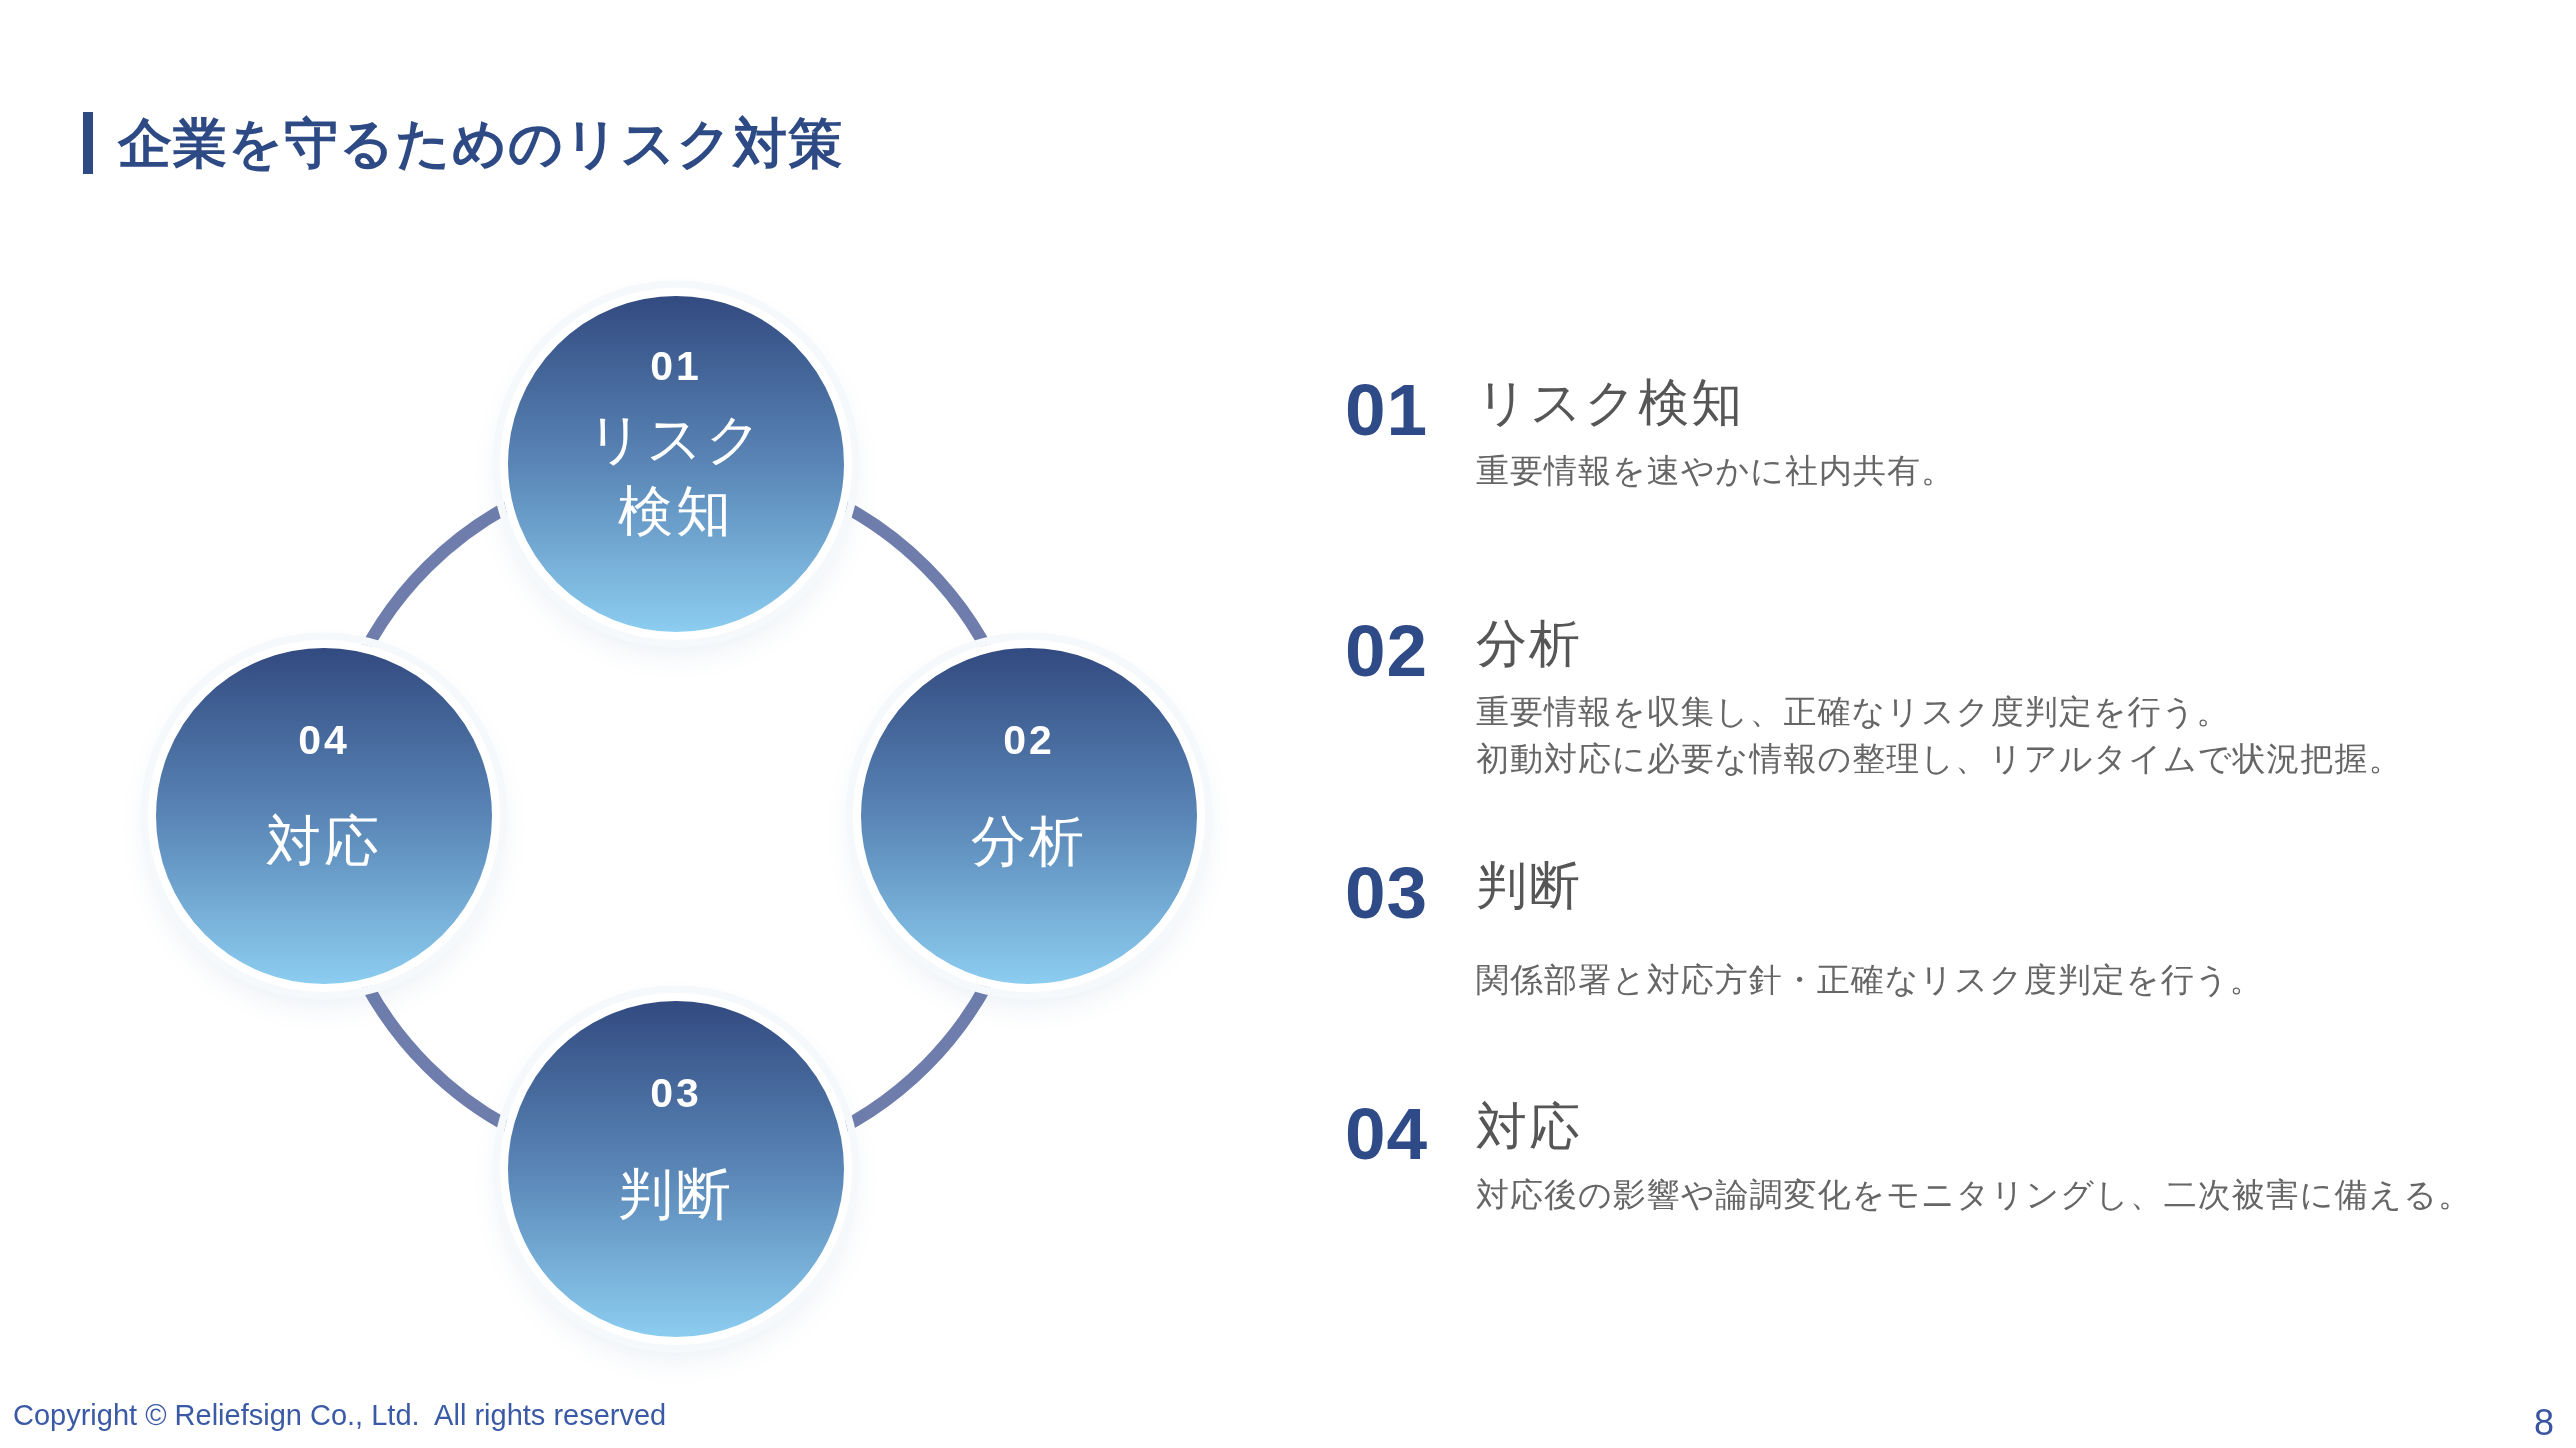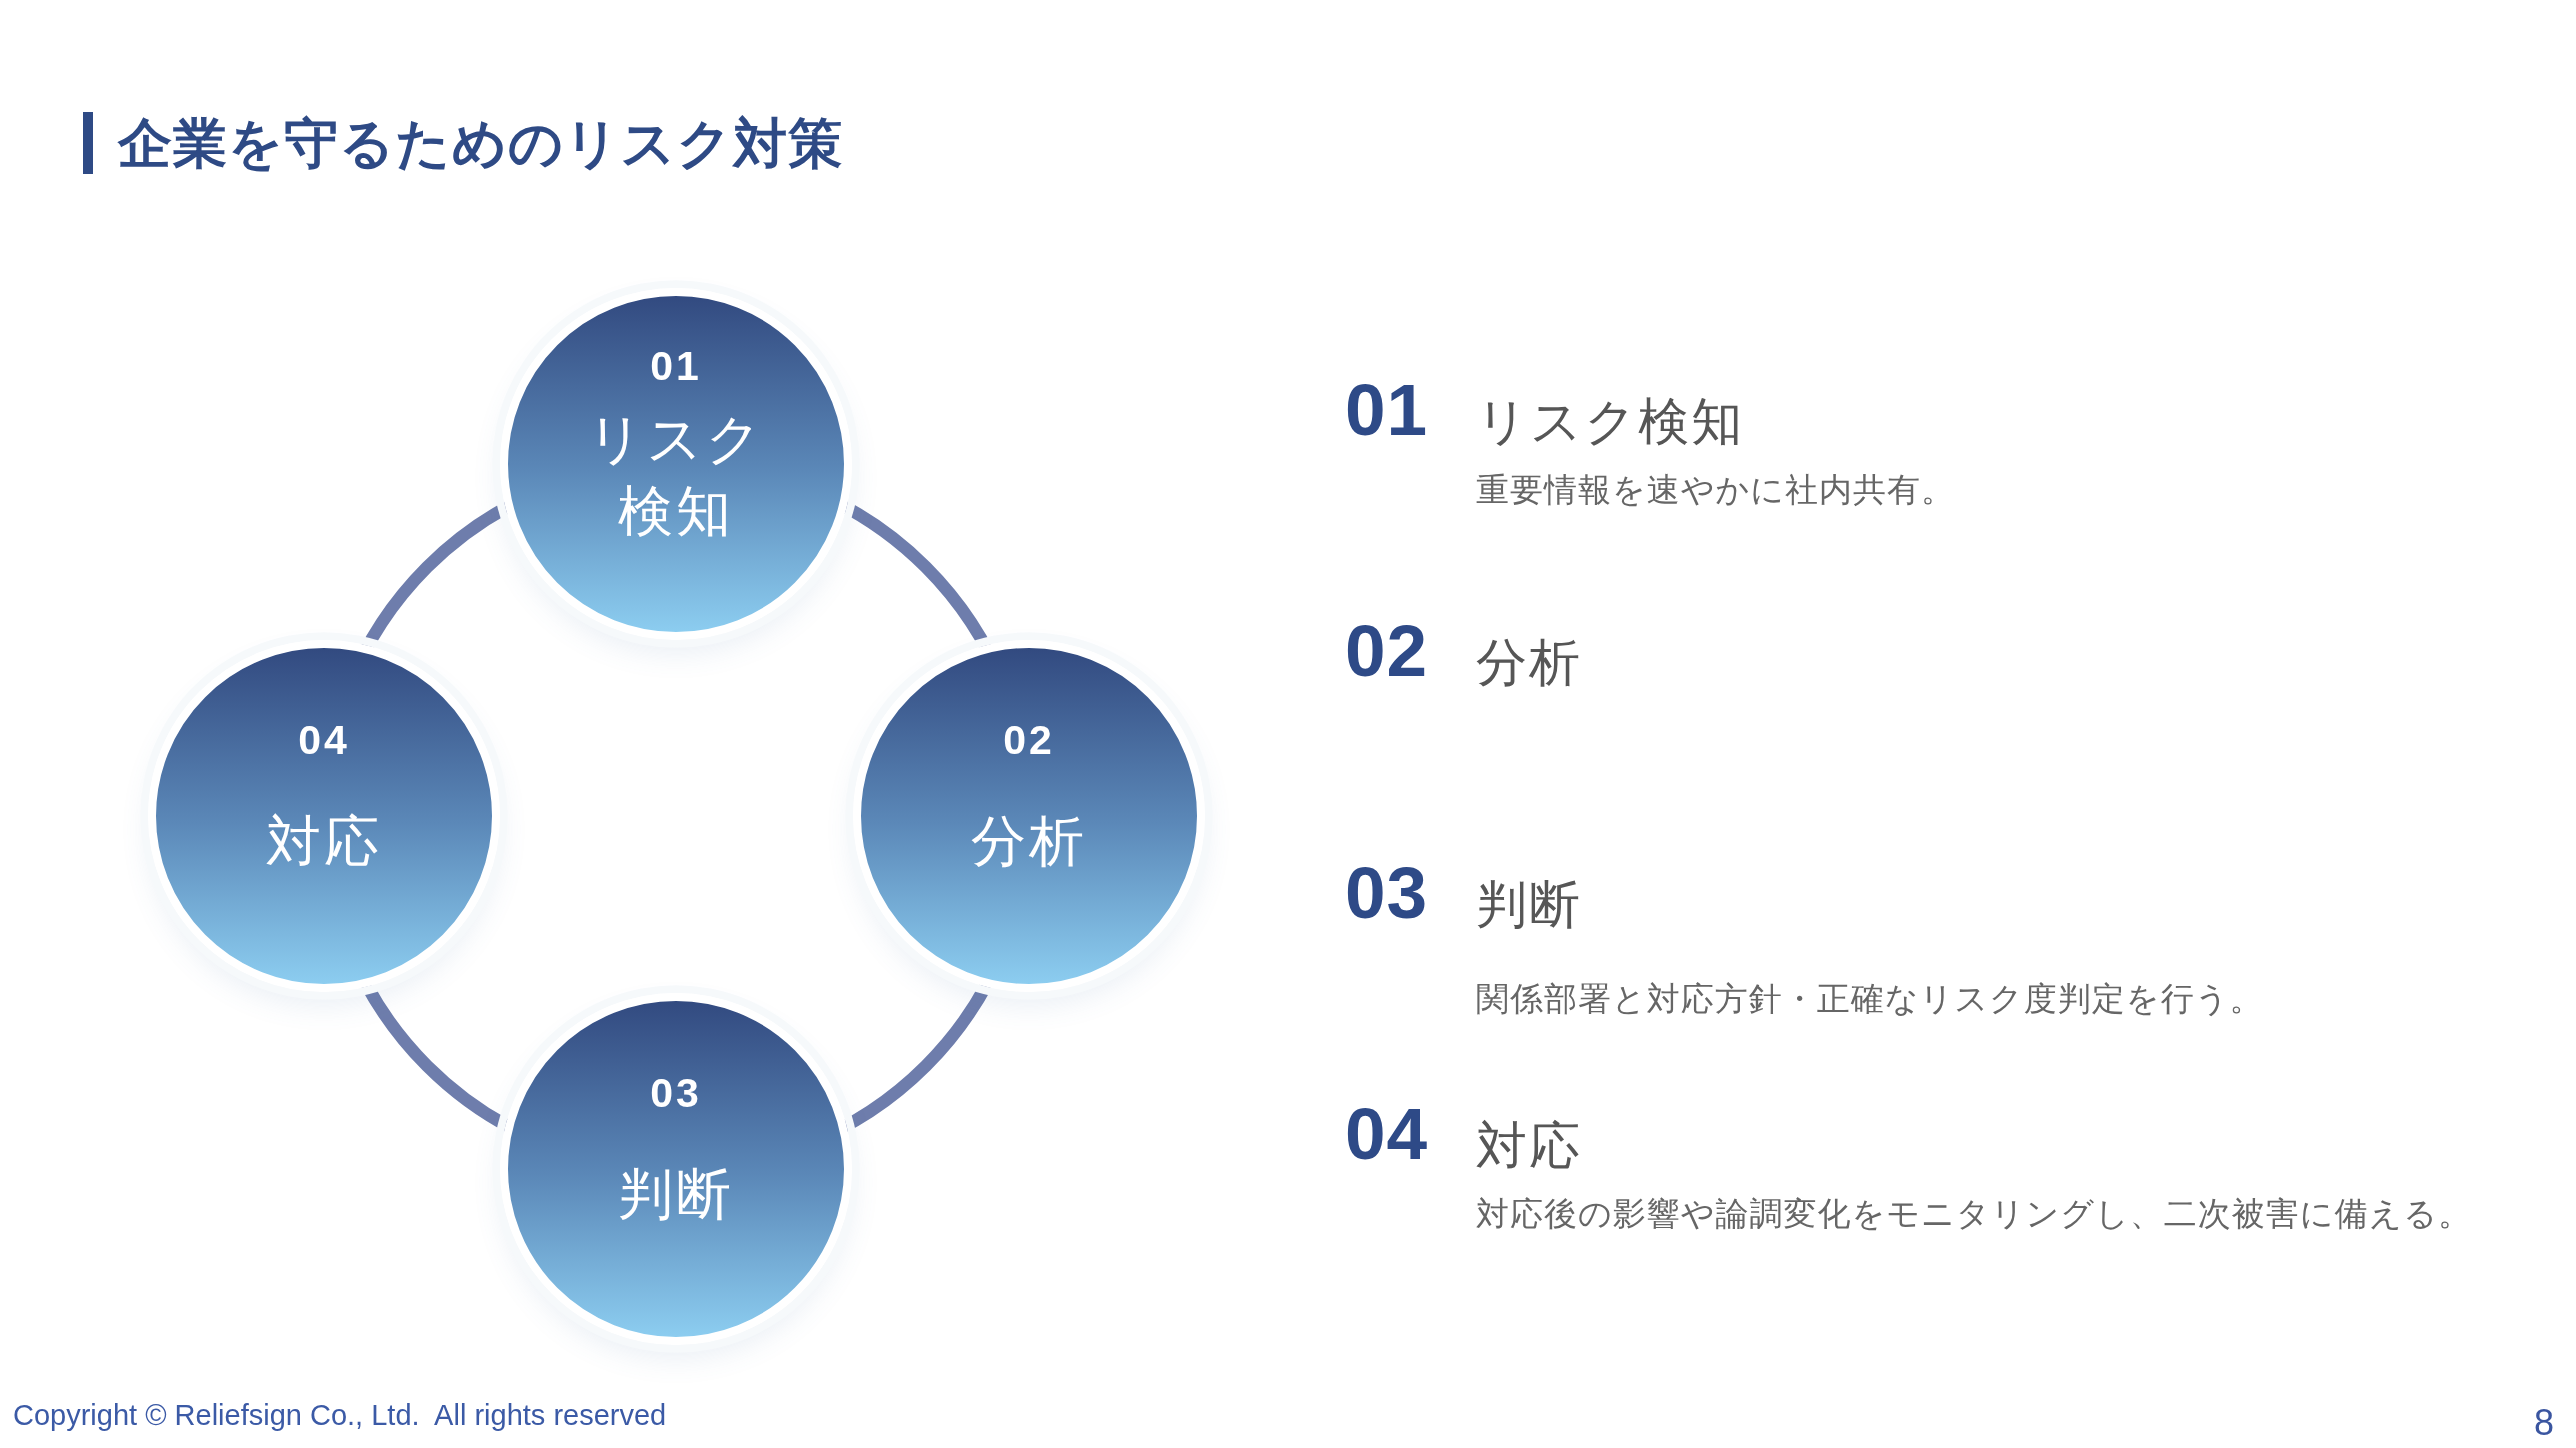--- a/index.html
+++ b/index.html
@@ -68,21 +68,21 @@
   .detail.s3{top:856px;}
   .detail.s4{top:1097px;}
   .d-num{
     width:131px;flex:0 0 131px;
     font-size:73px;font-weight:700;line-height:1;color:var(--num-navy);
     letter-spacing:1px;
   }
   .d-content{flex:1;}
   .d-heading{
     font-size:51px;font-weight:500;color:var(--heading-gray);
-    line-height:1.15;letter-spacing:1.9px;white-space:nowrap;margin-top:20px;
+    line-height:1.15;letter-spacing:1.9px;white-space:nowrap;margin-top:1px;
   }
   .d-body{margin-top:15.5px;}
   .detail.s3 .d-body{margin-top:41px;}
   .d-body p{
     font-size:33px;color:var(--body-gray);line-height:1.42;
     letter-spacing:1px;white-space:nowrap;
   }
 
   
   .copyright{
@@ -154,20 +154,24 @@
         <div class="d-body">
           <p>重要情報を速やかに社内共有。</p>
         </div>
       </div>
     </section>
 
     <section class="detail s2">
       <div class="d-num">02</div>
       <div class="d-content">
         <h2 class="d-heading">分析</h2>
+        <div class="d-body">
+          <p>重要情報を収集し、正確なリスク度判定を行う。</p>
+          <p>初動対応に必要な情報の整理し、リアルタイムで状況把握。</p>
+        </div>
       </div>
     </section>
 
     <section class="detail s3">
       <div class="d-num">03</div>
       <div class="d-content">
         <h2 class="d-heading">判断</h2>
         <div class="d-body">
           <p>関係部署と対応方針・正確なリスク度判定を行う。</p>
         </div>

